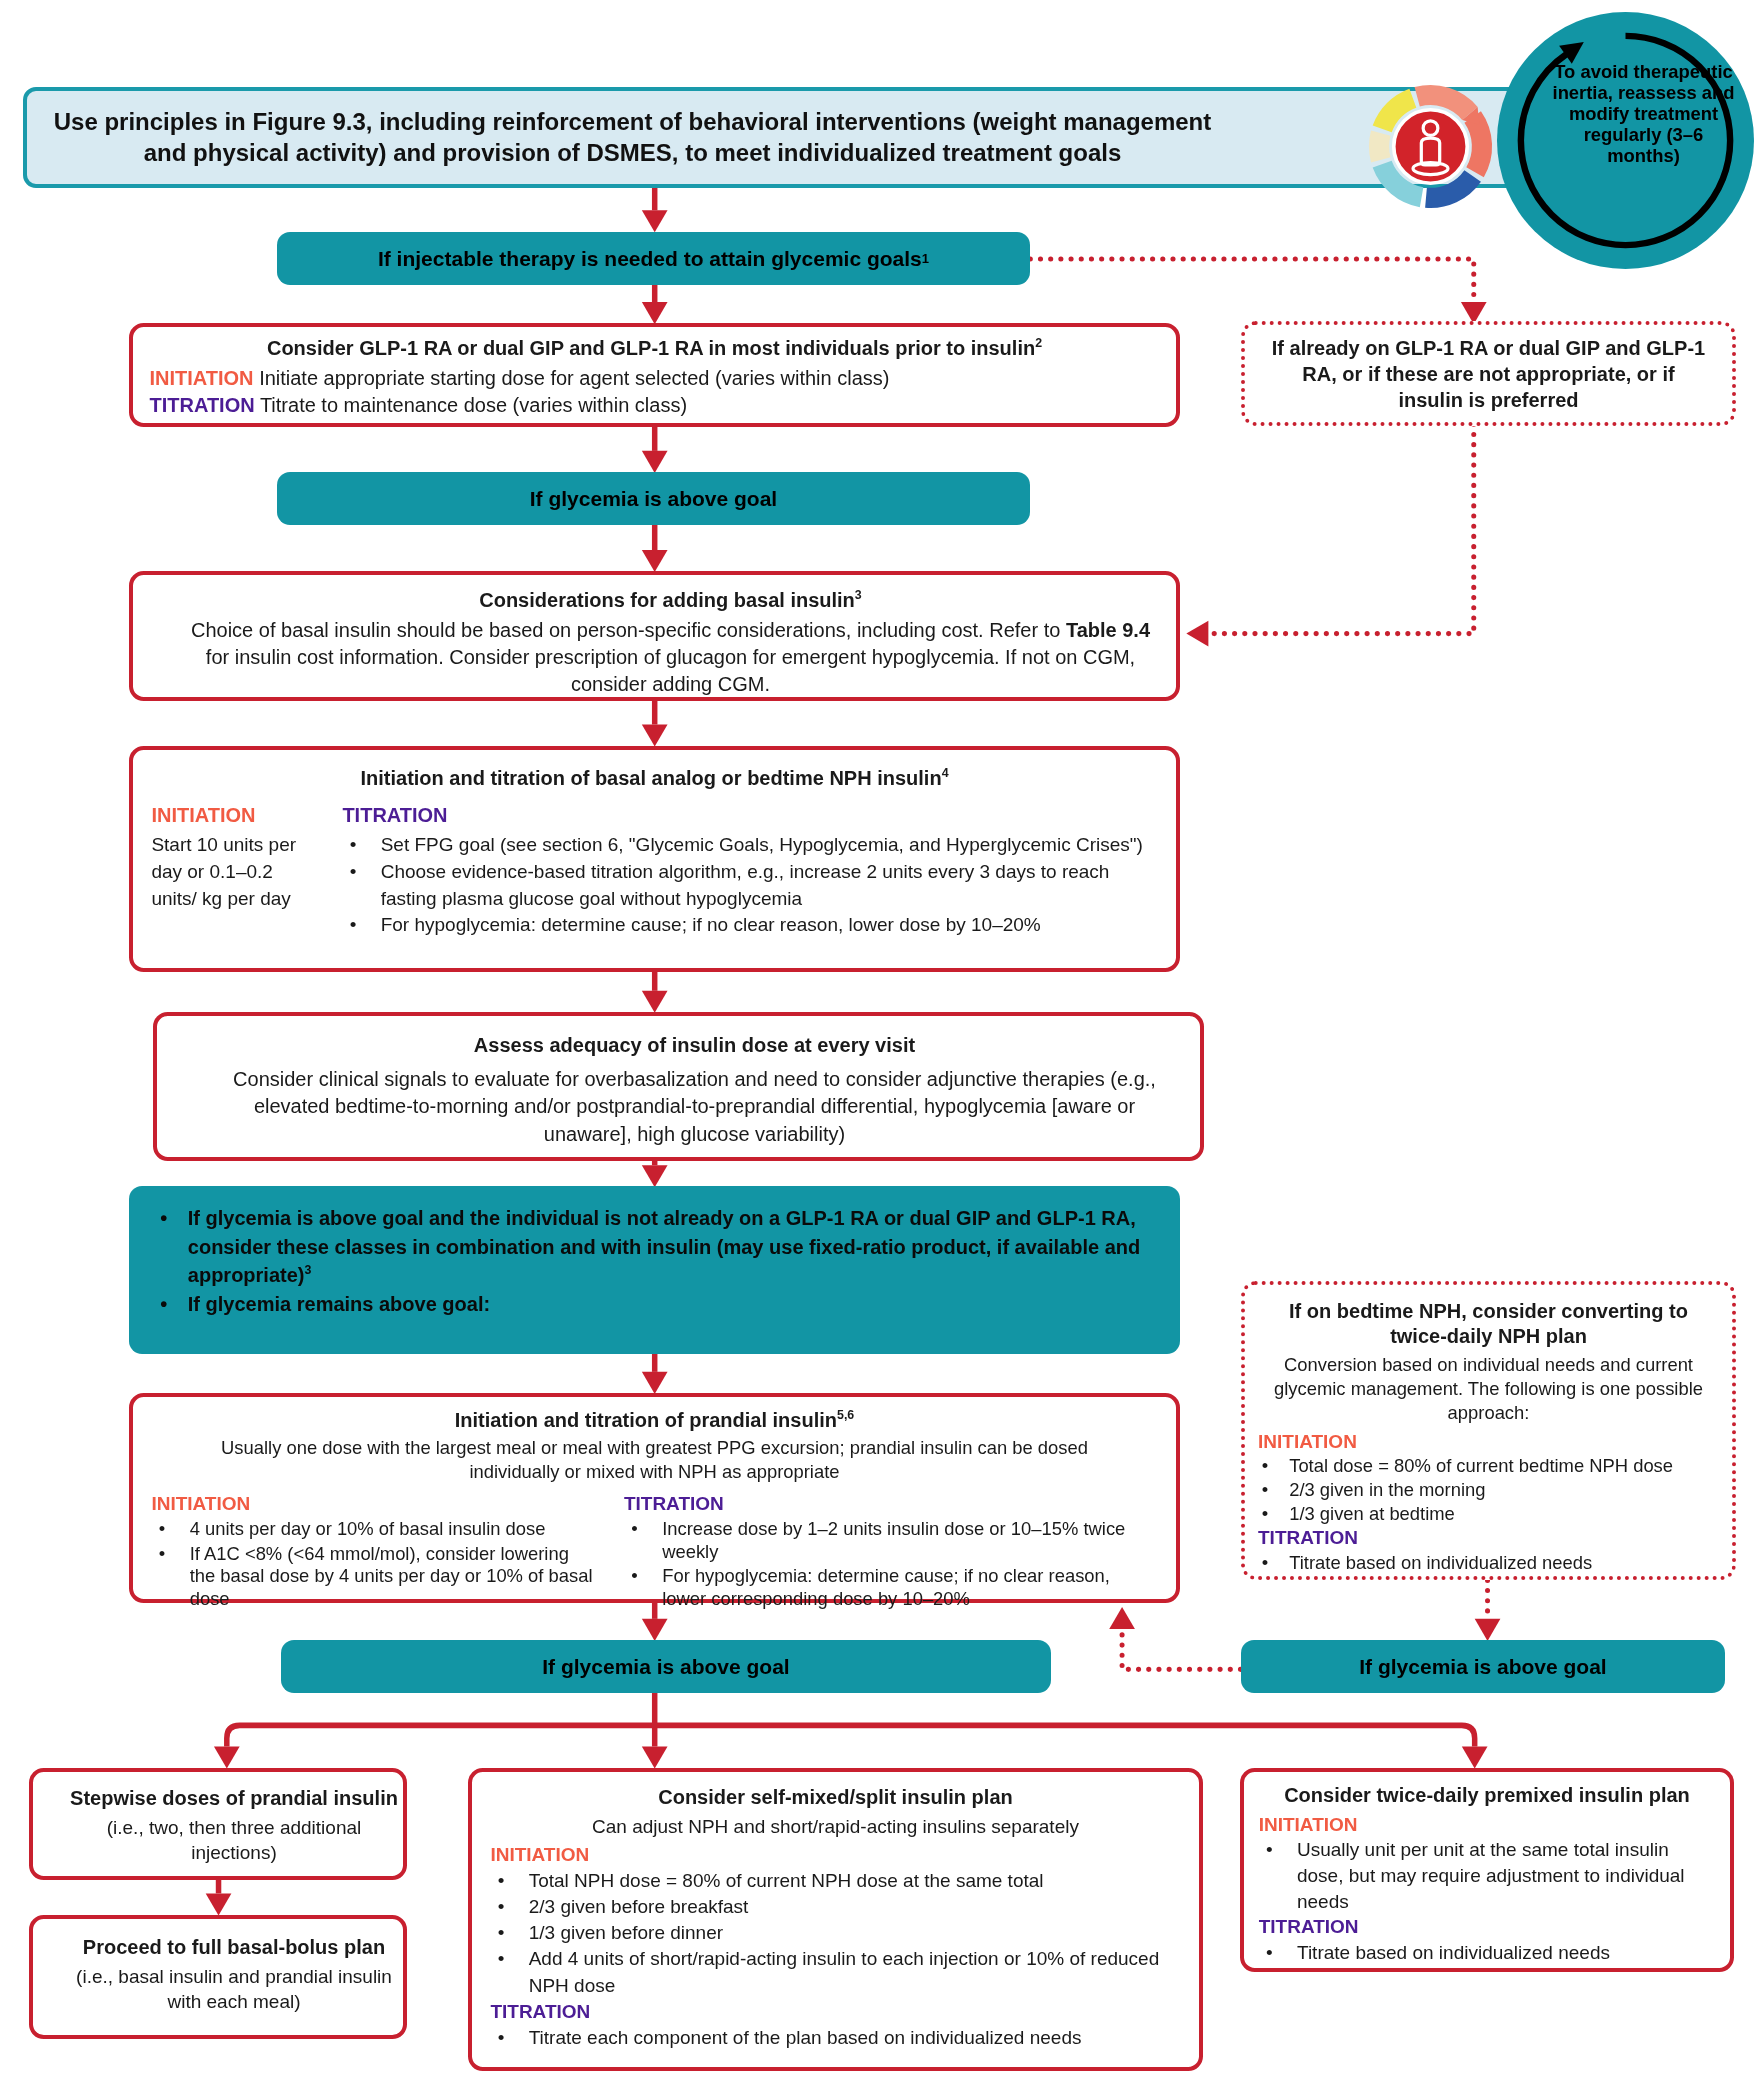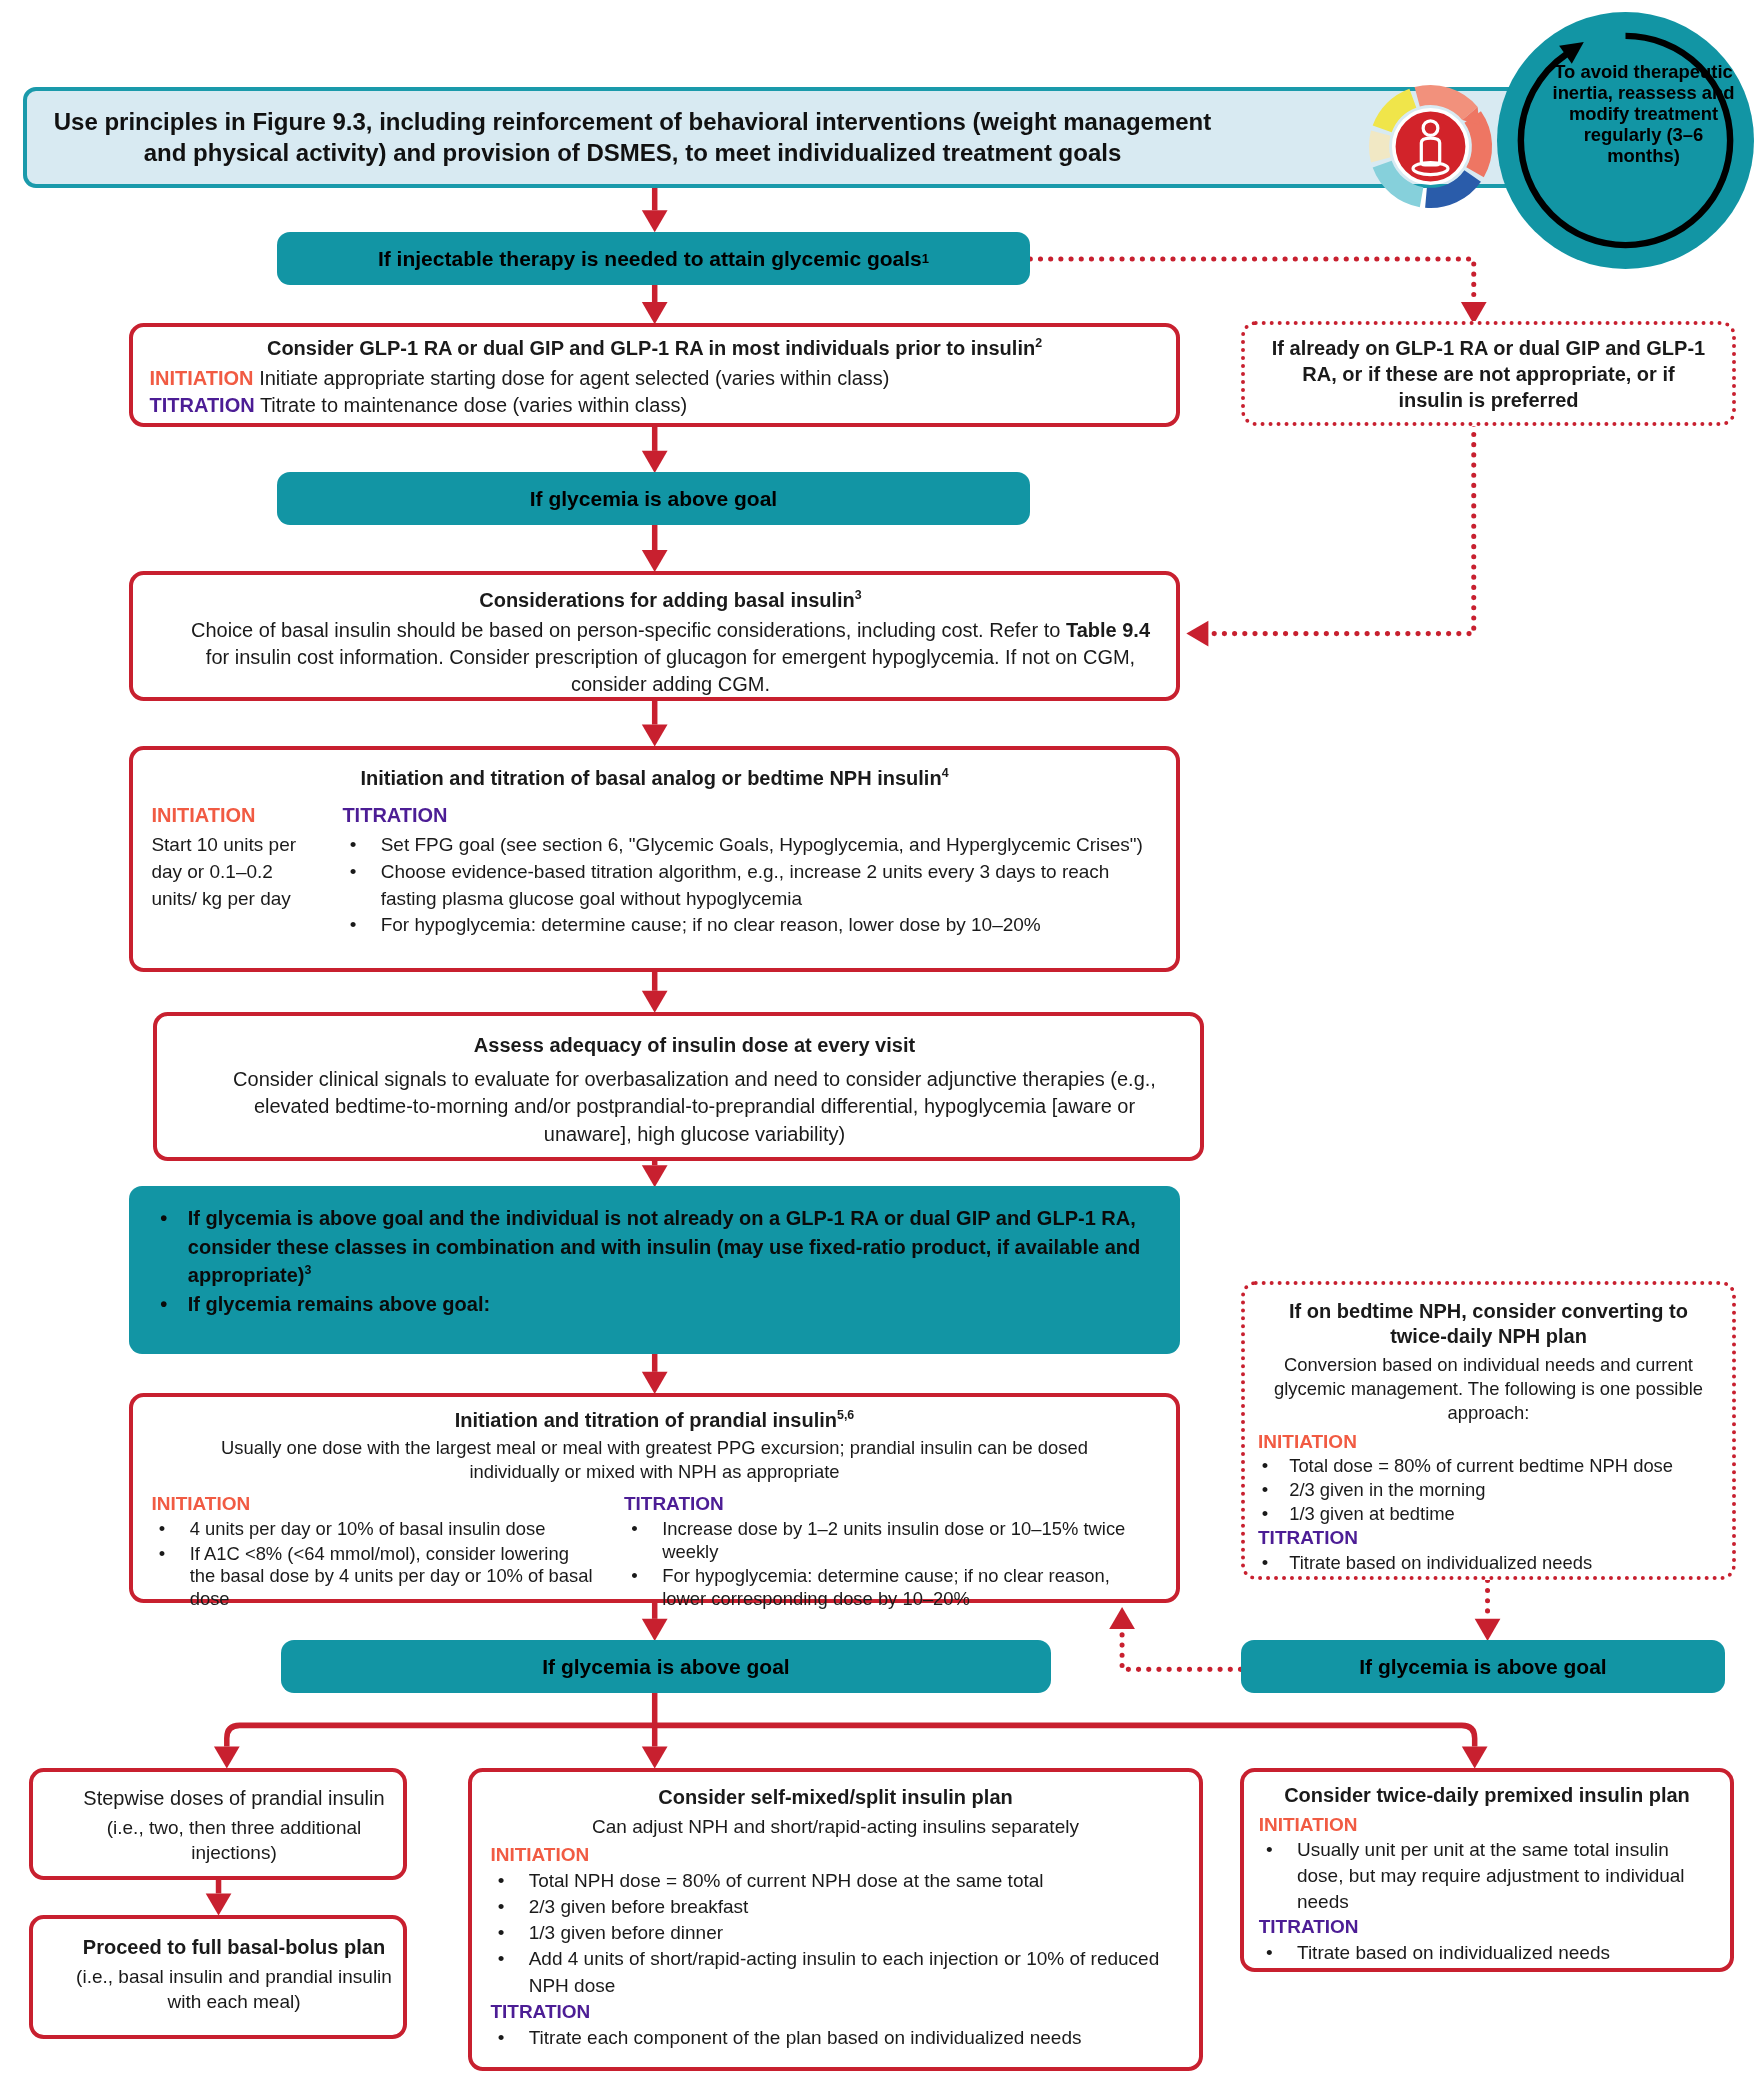--- a/index.html
+++ b/index.html
@@ -85,21 +85,21 @@
 
   
   #box-nph{left:1241px;top:1281px;width:495px;height:299px;padding:13.8px 13px 0 13px;font-size:18.4px;line-height:1.3;}
   #box-nph .ttl{text-align:center;font-weight:bold;font-size:20px;line-height:1.25;margin-bottom:4.6px;}
   #box-nph .body{text-align:center;margin-bottom:4.6px;}
   #box-nph .lbl{font-size:19px;}
   #box-nph .bullet .dot{flex:0 0 27.5px;padding-left:3.7px;}
 
   
   #box-stepwise{left:29px;top:1768px;width:378px;height:112px;padding-top:13px;text-align:center;font-size:19px;line-height:1.32;}
-  #box-stepwise .ttl{font-weight:normal;font-size:20px;margin-bottom:3.7px;}
+  #box-stepwise .ttl{font-weight:bold;font-size:20px;margin-bottom:3.7px;}
   #box-basalbolus{left:29px;top:1915px;width:378px;height:124px;padding-top:14.7px;text-align:center;font-size:19px;line-height:1.32;}
   #box-basalbolus .ttl{font-weight:bold;font-size:20px;margin-bottom:3.7px;}
 
   #box-selfmix{left:468px;top:1768px;width:735px;height:303px;padding:12px 18.4px 0 18.4px;font-size:19px;line-height:1.38;}
   #box-selfmix .ttl{text-align:center;font-weight:bold;font-size:20px;margin-bottom:2.8px;}
   #box-selfmix .sub{text-align:center;margin-bottom:1px;}
   #box-selfmix .lbl{font-size:19px;}
 
   #box-premix{left:1240px;top:1768px;width:494px;height:204px;padding:10px 14.7px 0 14.7px;font-size:19px;line-height:1.35;}
   #box-premix .ttl{text-align:center;font-weight:bold;font-size:20px;margin-bottom:2.8px;}

